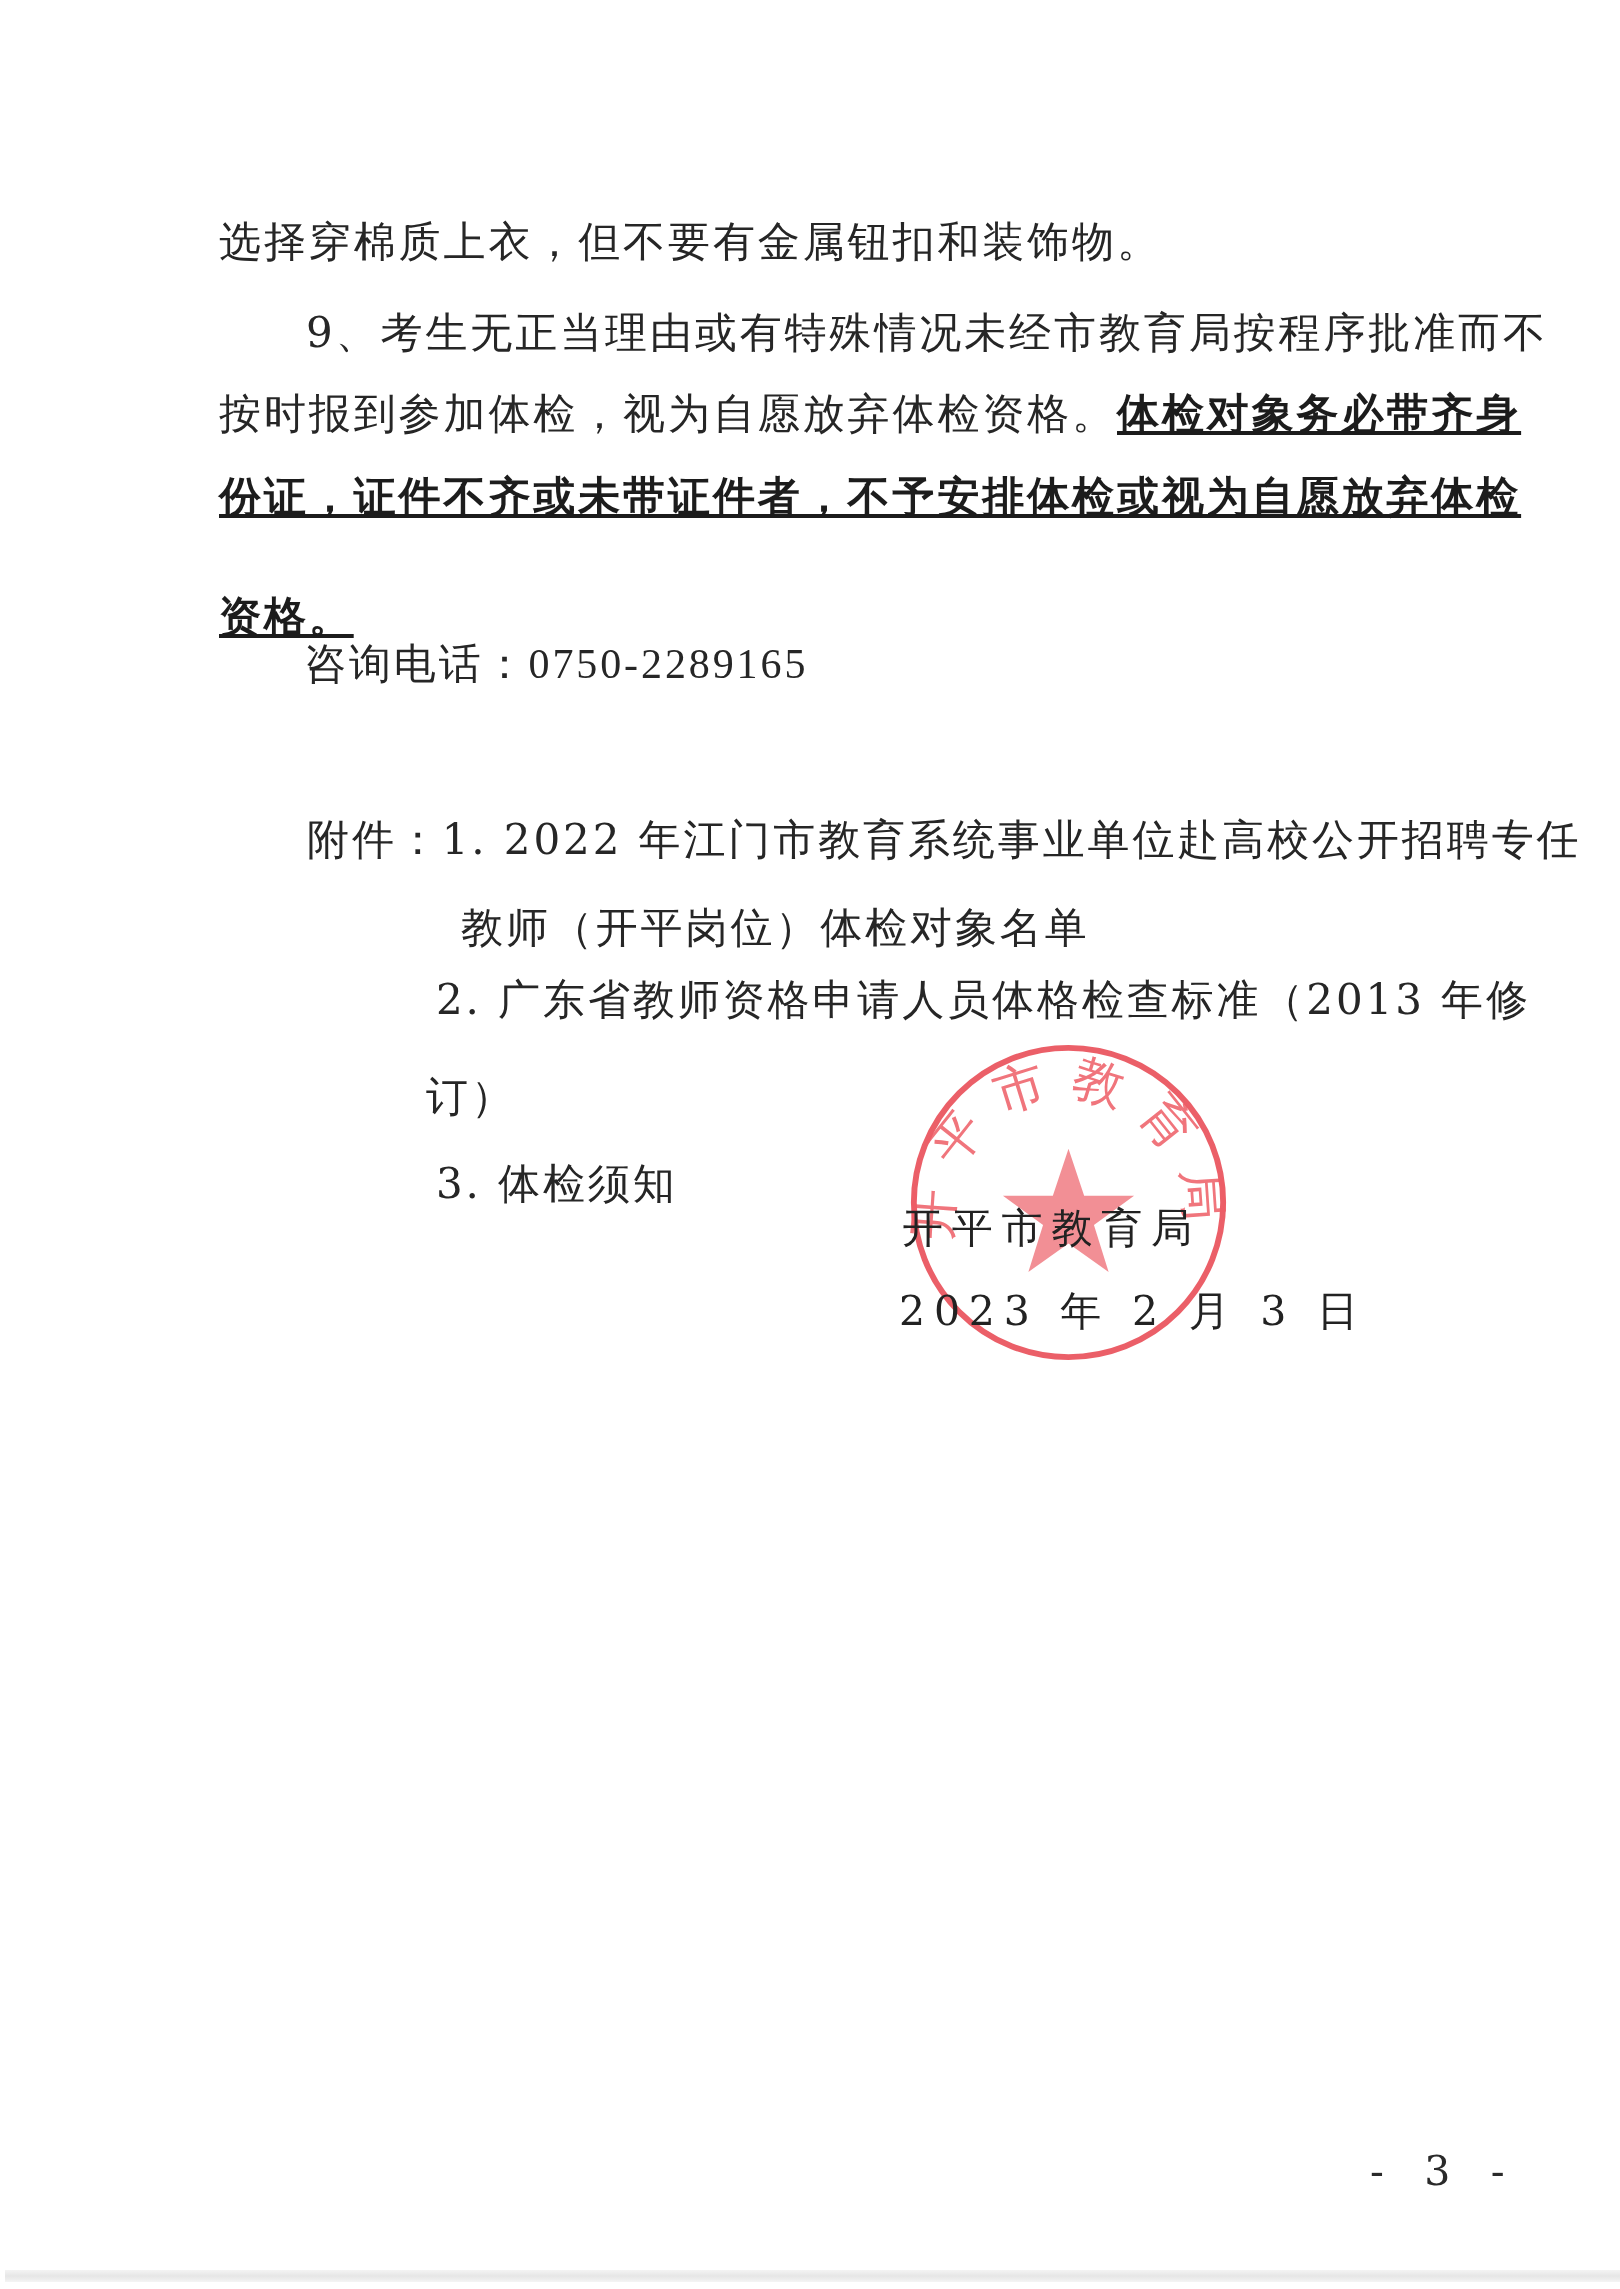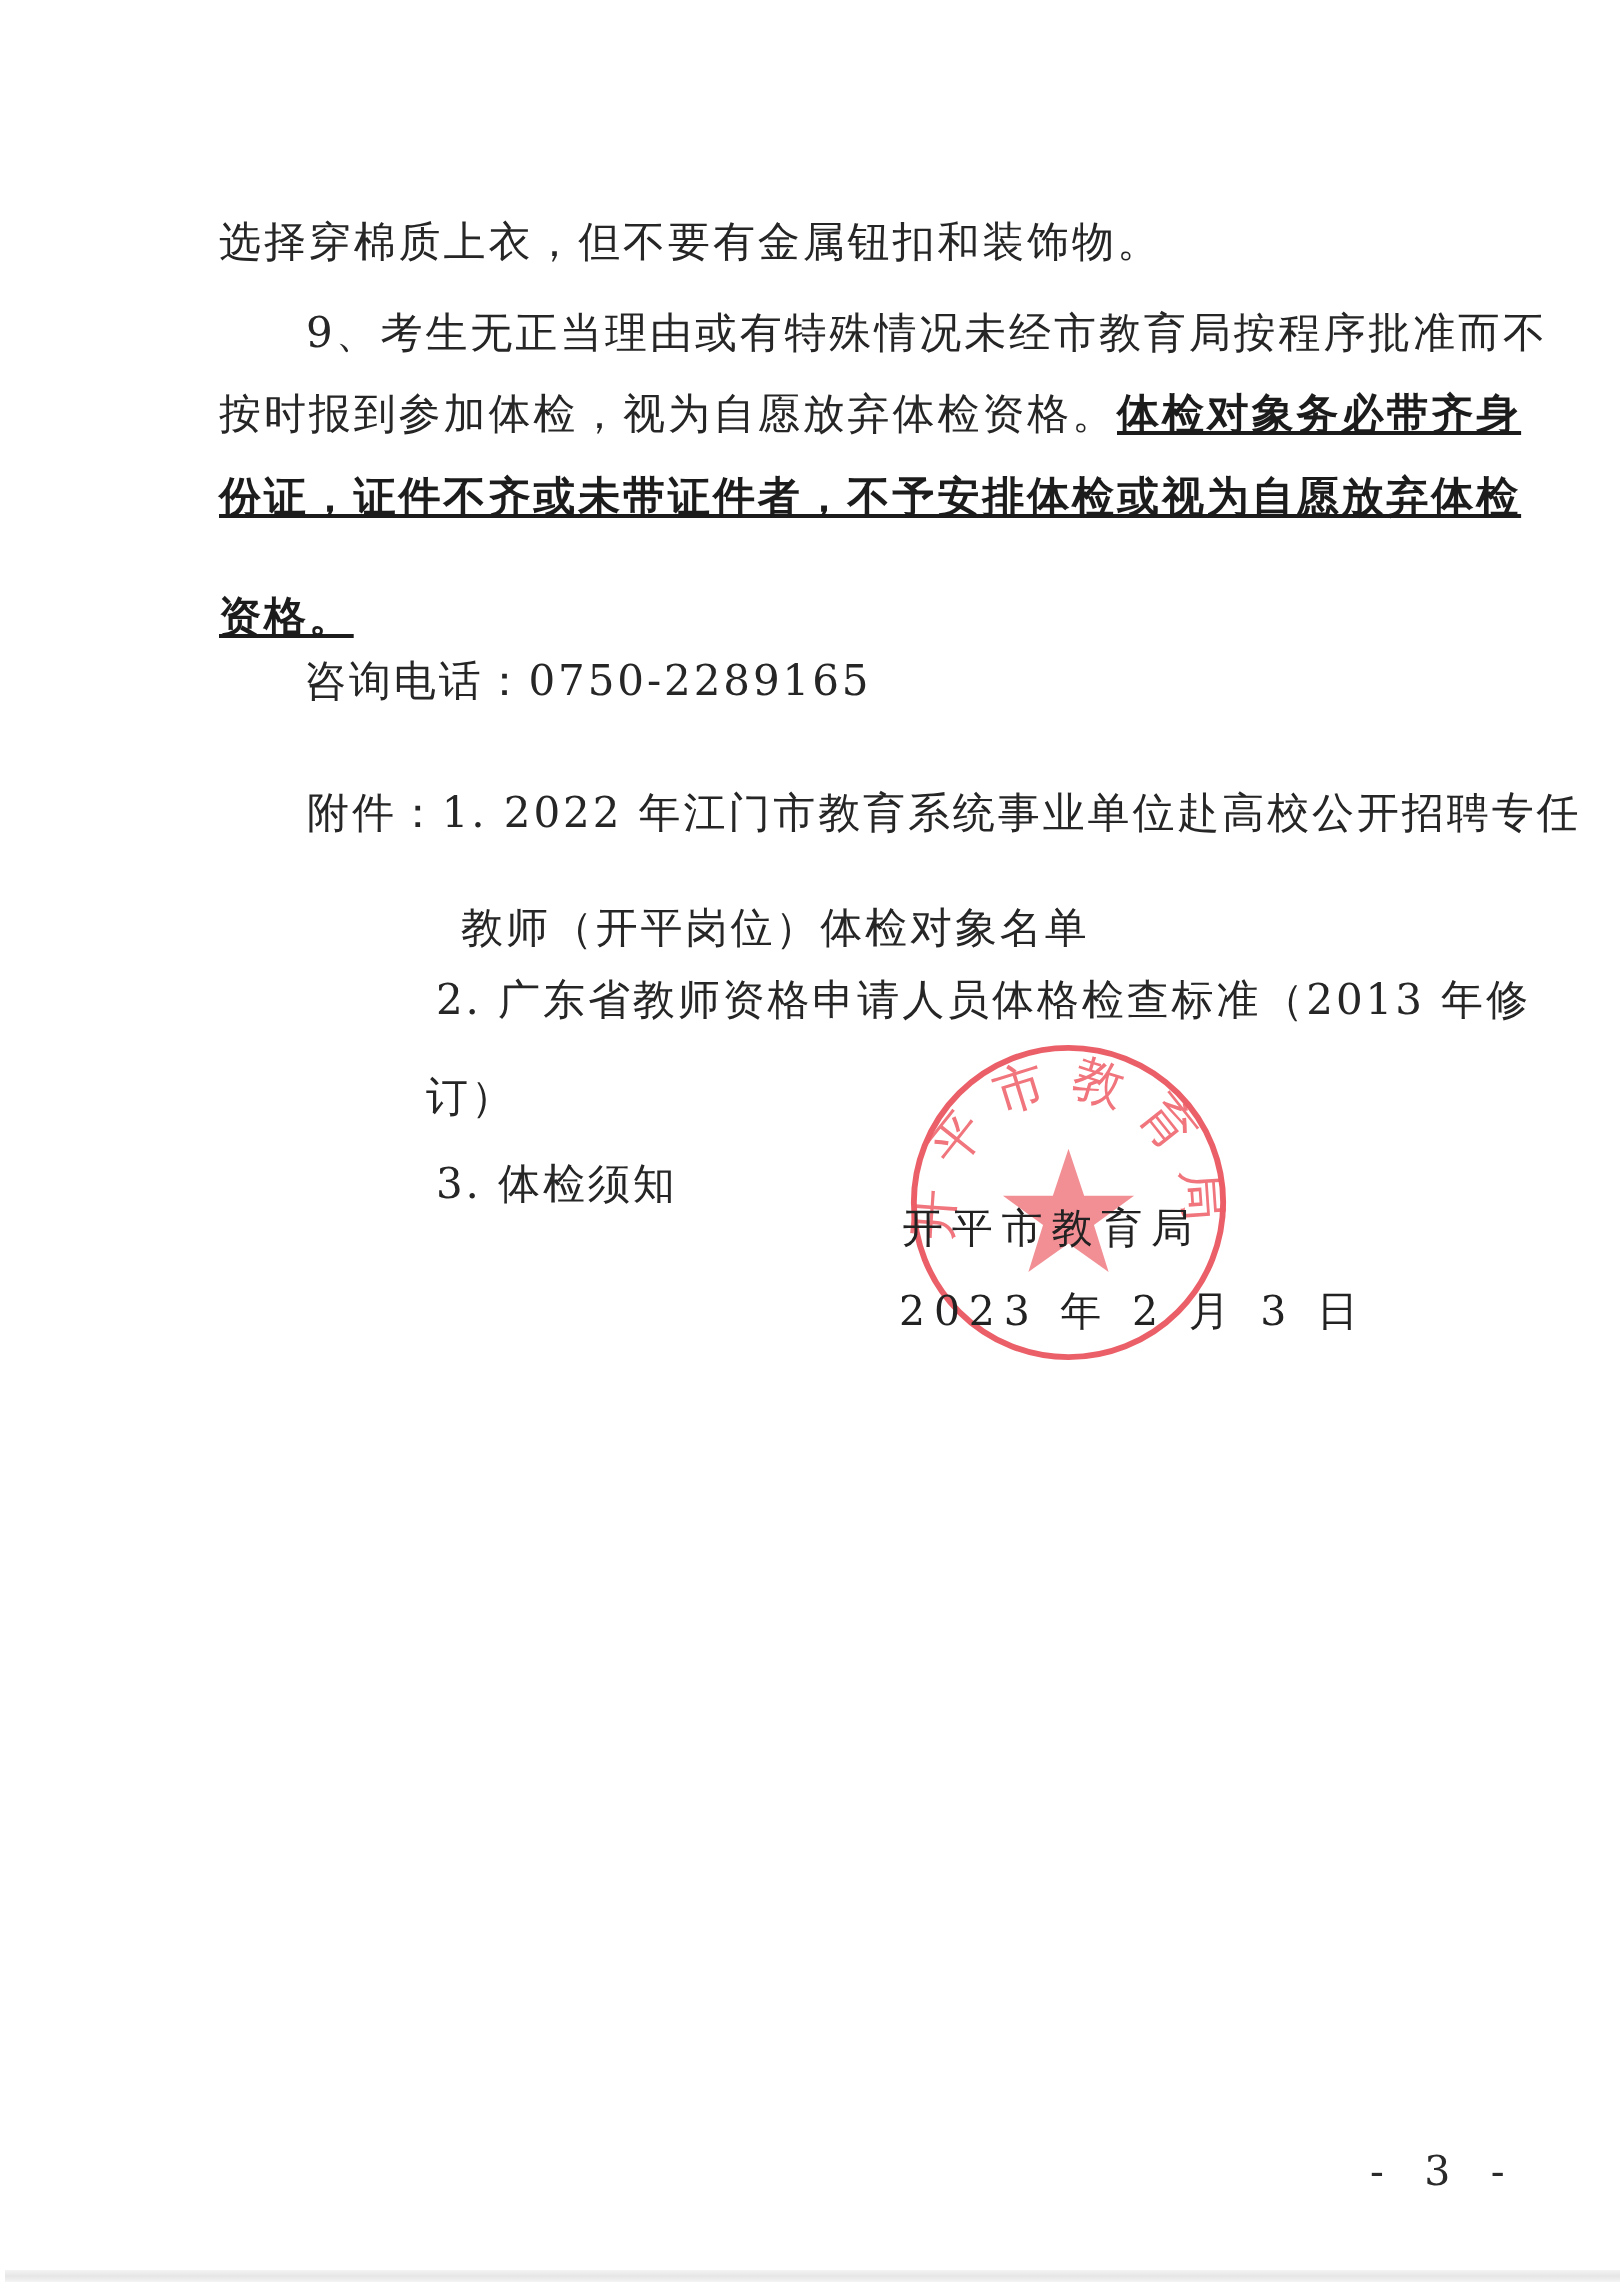--- a/index.html
+++ b/index.html
@@ -16,23 +16,23 @@
 </head>
 <body>
 
 <div class="line" style="left:219px; top:169px;">选择穿棉质上衣，但不要有金属钮扣和装饰物。</div>
 <div class="line" style="left:306px; top:260px;">9、考生无正当理由或有特殊情况未经市教育局按程序批准而不</div>
 <div class="line" style="left:219px; top:341px;">
   <span>按时报到参加体检，视为自愿放弃体检资格。</span><span class="bold">体检对象务必带齐身</span>
 </div>
 <div class="line bold" style="left:219px; top:424px;">份证，证件不齐或未带证件者，不予安排体检或视为自愿放弃体检</div>
 <div class="line bold" style="left:219px; top:544px;">资格。</div>
-<div class="line" style="left:304px; top:608px;">咨询电话：0750-2289165</div>
+<div class="line" style="left:304px; top:592px;font-family:Liberation Serif, serif;">咨询电话：0750-2289165</div>
 
-<div class="line" style="left:307px; top:740px;">
+<div class="line" style="left:307px; top:767px;">
   <span>附件：</span><span>1. 2022 年江门市教育系统事业单位赴高校公开招聘专任</span>
 </div>
 <div class="line" style="left:461px; top:855px;">教师（开平岗位）体检对象名单</div>
 <div class="line" style="left:436px; top:927px;">2. 广东省教师资格申请人员体格检查标准（2013 年修</div>
 <div class="line" style="left:426px; top:1024px;">订）</div>
 <div class="line" style="left:436px; top:1111px;">3. 体检须知</div>
 
 <svg class="seal" viewBox="0 0 330 330">
   <defs>
     <path id="sealArc" d="M 60 235 A 120 120 0 1 1 270 235"></path>

